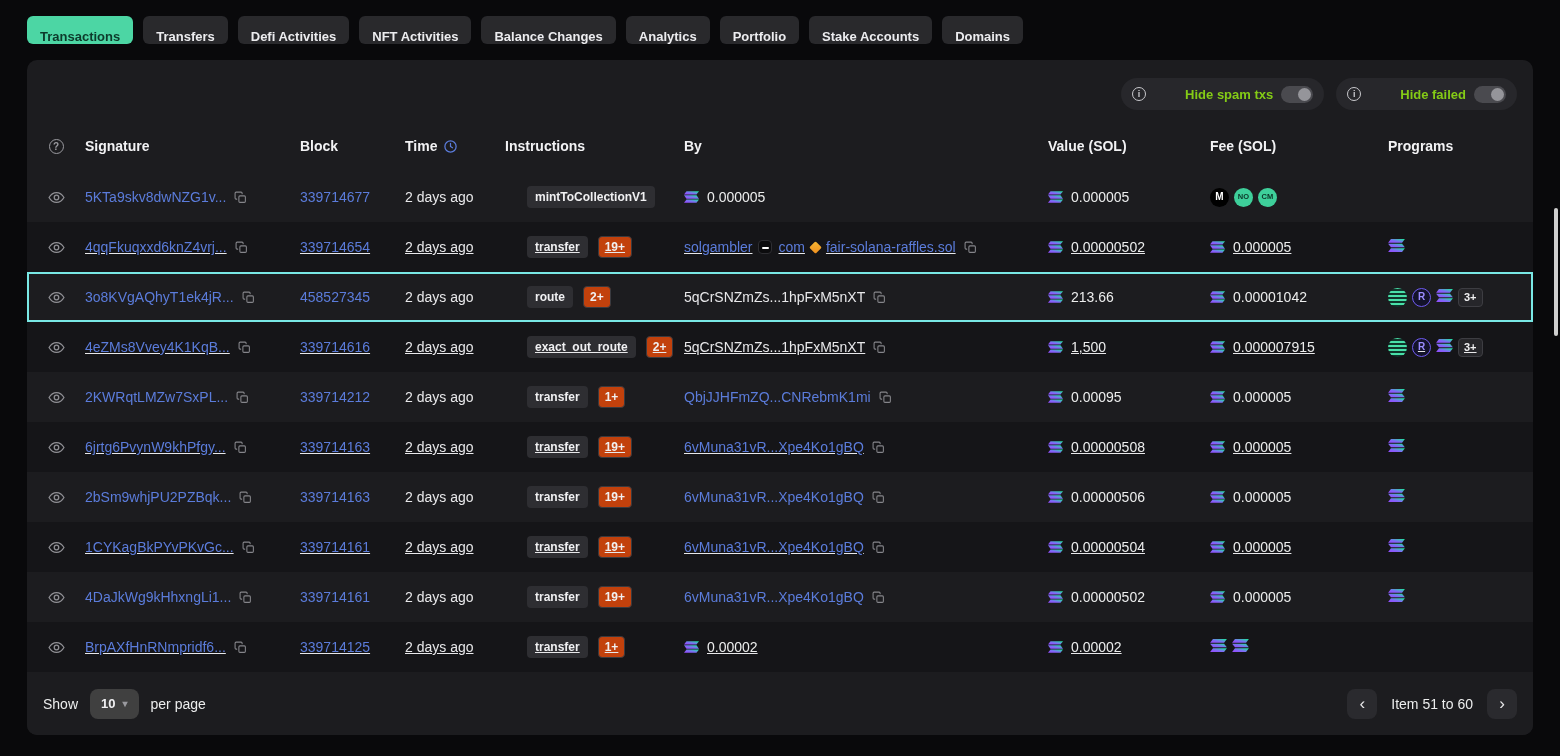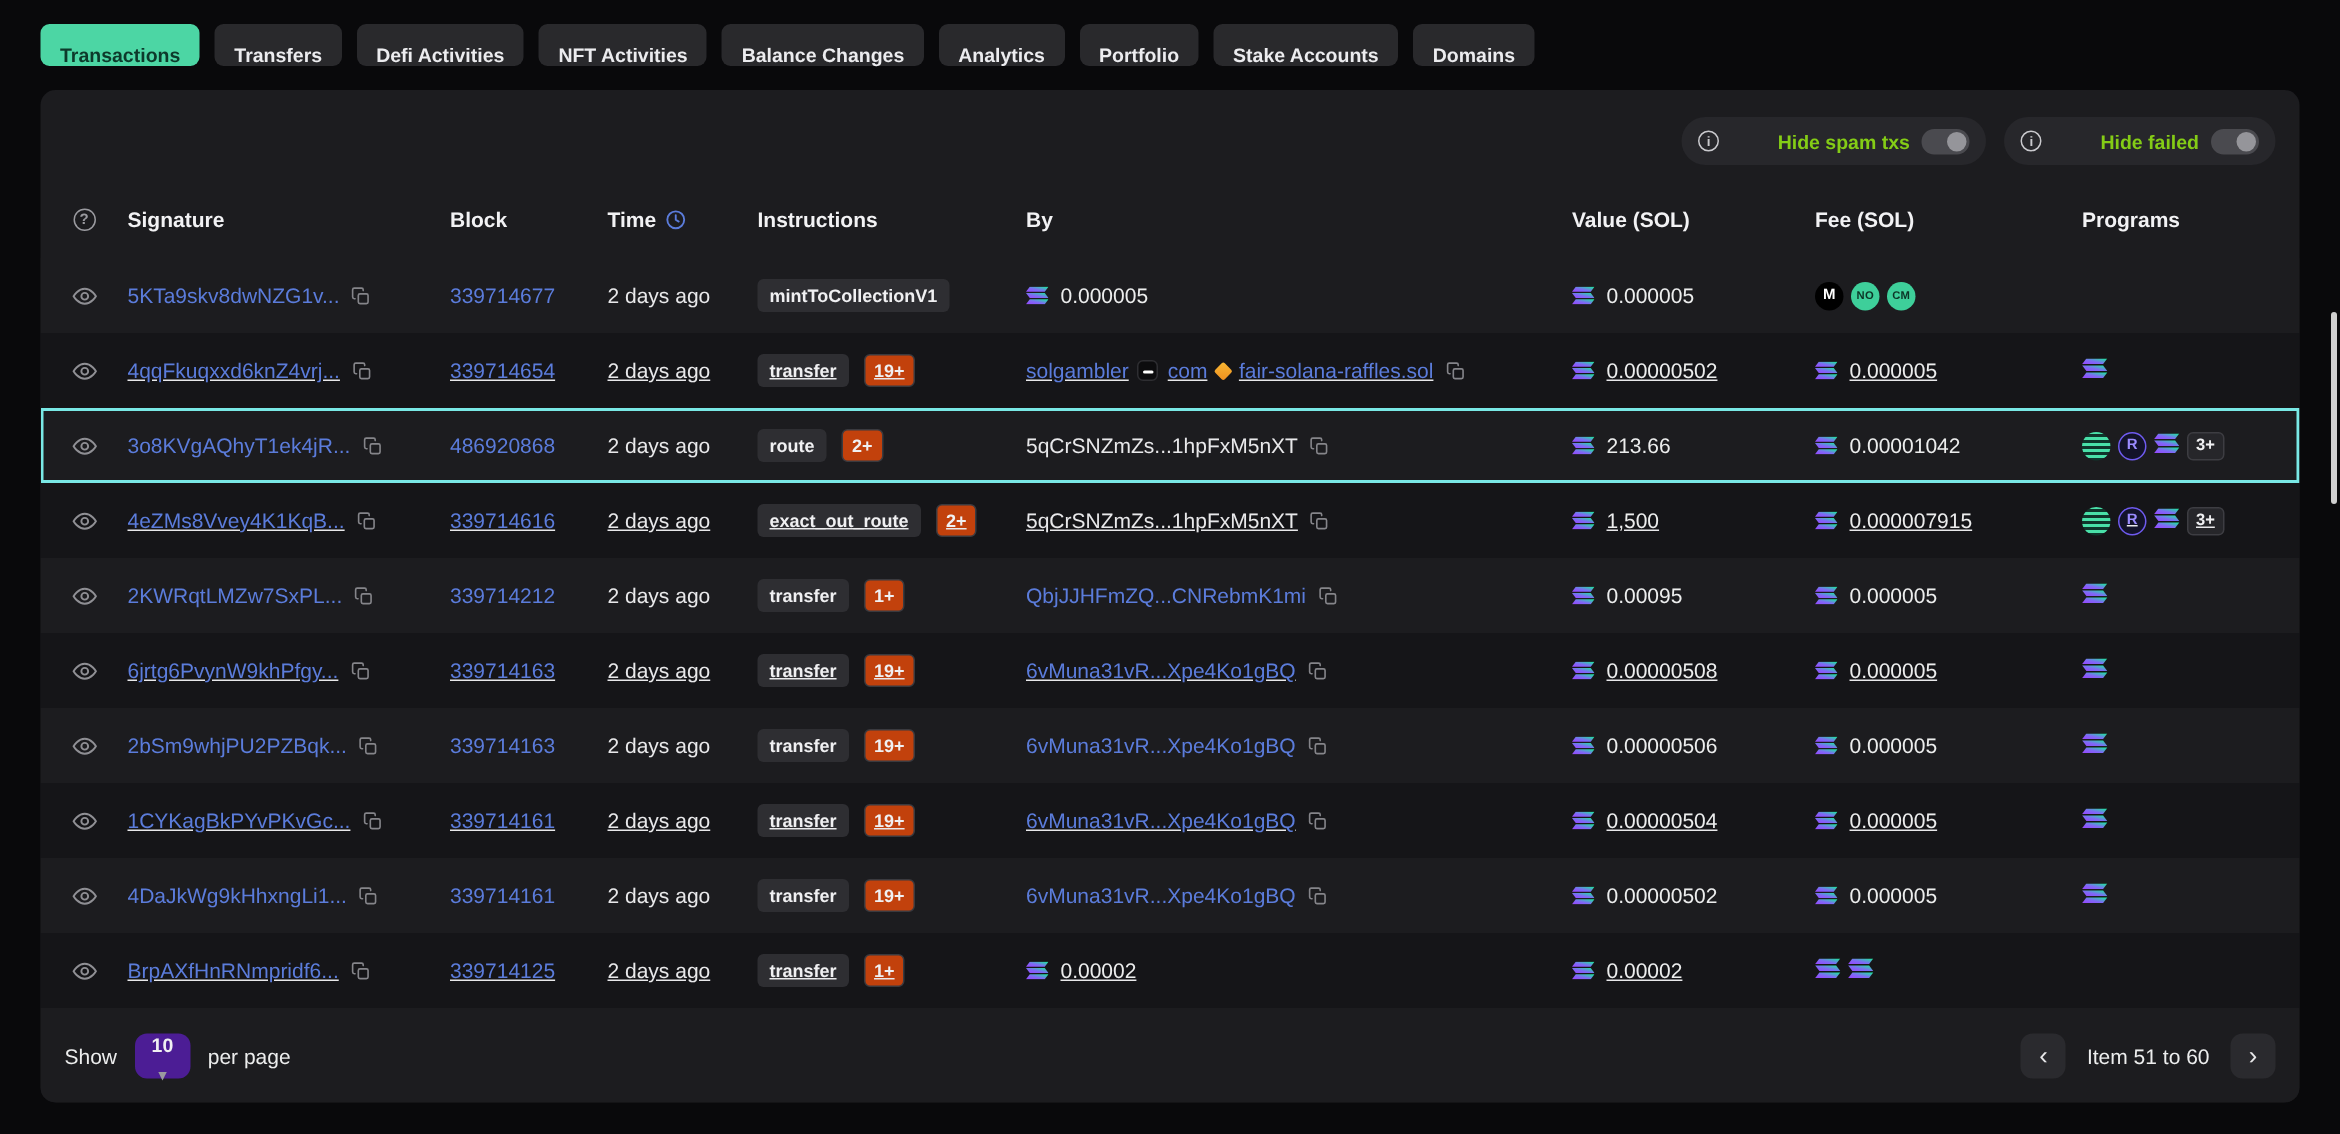--- a/index.html
+++ b/index.html
@@ -68,21 +68,21 @@
 
   .cell { display:flex; align-items:center; gap:8px; min-width:0; }
   .cell.c-eye { justify-content:center; }
   .eye { background:none; border:none; cursor:pointer; display:flex; align-items:center; }
   .copy { background:none; border:none; cursor:pointer; display:flex; align-items:center; padding:0; }
   a.link { color:var(--link-blue,#5b7cdb); text-decoration:none; cursor:pointer; white-space:nowrap; }
   .plain { color:#e8e8ea; white-space:nowrap; }
 
   .pill {
     background:#2e2e32; border-radius:4px; padding:4px 8px;
-    font-size:12px; font-weight:700; color:#f0f0f2; white-space:nowrap;
+    font-size:12px; font-weight:700; color:#f0f0f2; white-space:nowrap;margin-left:22px;
   }
   .pill.count { background:#c2410c; border:1px solid #3a3a3f; padding:3px 6px; margin-left:2px; }
 
   .by-wrap { display:flex; align-items:center; gap:6px; min-width:0; }
   .dot-badge {
     width:14px; height:14px; background:#0c0c0e; border:1px solid #2e2e32;
     border-radius:4px; position:relative; display:inline-block; flex:0 0 auto;
   }
   .dot-badge i { position:absolute; left:3px; top:6px; width:7px; height:2px; background:#fff; border-radius:1px; }
   .orange-diamond {
@@ -110,23 +110,23 @@
   }
 
   
   .tfoot {
     position:absolute; bottom:0; left:0; right:0; height:63px;
     display:flex; align-items:center; justify-content:space-between; padding:0 16px;
     background:#1c1c1f;
   }
   .foot-left { display:flex; align-items:center; gap:12px; font-size:14px; color:#eceded; }
   .page-size {
-    display:flex; align-items:center; gap:7px; background:#4c1d95; border:none;
+    display:flex; align-items:center; gap:7px; background:#404040; border:none;
     color:#f0f0f2; height:30px; padding:0 11px; border-radius:8px;
-    font-family:"Liberation Sans",sans-serif; font-size:13px; font-weight:700; cursor:pointer;flex-direction:column;
+    font-family:"Liberation Sans",sans-serif; font-size:13px; font-weight:700; cursor:pointer;
   }
   .chev { color:#9a9a9f; font-size:10px; }
   .foot-right { display:flex; align-items:center; gap:14px; font-size:14px; color:#eceded; }
   .nav-btn {
     width:30px; height:30px; border-radius:8px; background:#2a2a2e; border:none;
     color:#e8e8ea; font-size:17px; line-height:1; cursor:pointer;
   }
 
   .scrollbar-thumb {
     position:absolute; right:2px; top:208px; width:4px; height:128px;
@@ -344,21 +344,21 @@
     <div class="cell">
       <a class="link">3o8KVgAQhyT1ek4jR...</a>
       <button class="copy">
         <svg width="13" height="13" viewBox="0 0 24 24" fill="none" stroke="#85858a" stroke-width="2" stroke-linecap="round" stroke-linejoin="round">
                 <rect x="9" y="9" width="12" height="12" rx="2"></rect>
                 <path d="M5 15H4a2 2 0 0 1-2-2V4a2 2 0 0 1 2-2h9a2 2 0 0 1 2 2v1"></path>
               </svg>
       </button>
     </div>
     <div class="cell">
-            <a class="link">486920868</a>
+            <a class="link">458527345</a>
           </div>
     <div class="cell">
             <span class="plain">2 days ago</span>
           </div>
     <div class="cell">
             <span class="pill">route</span>
             <span class="pill count">2+</span>
           </div>
     <div class="cell">
             <span class="by-wrap">

